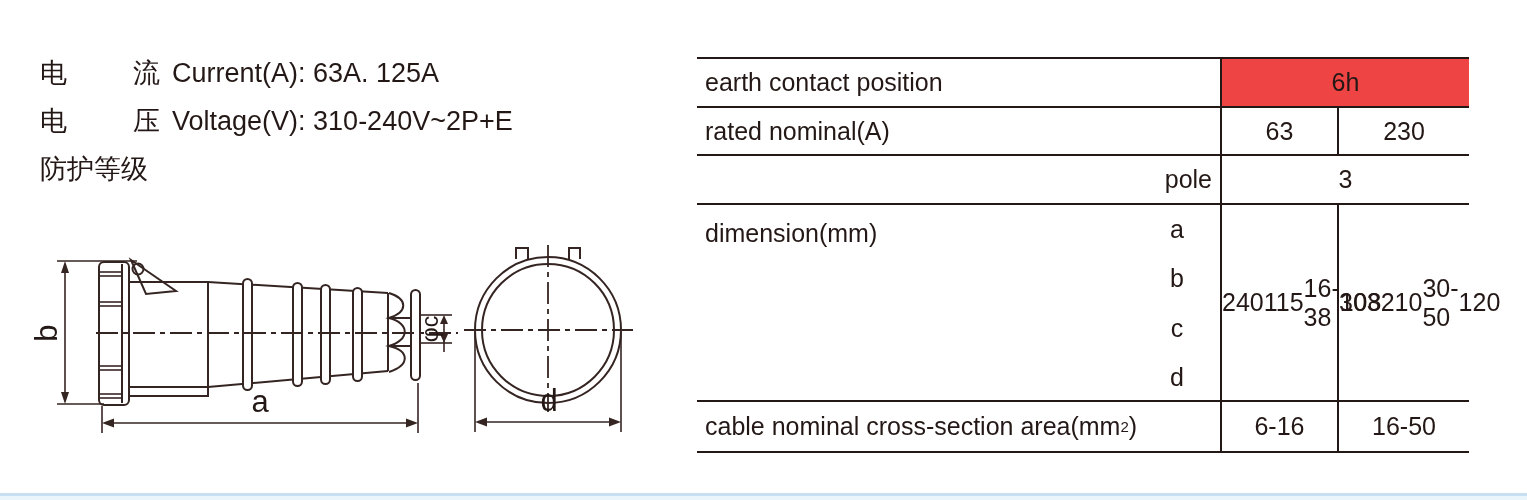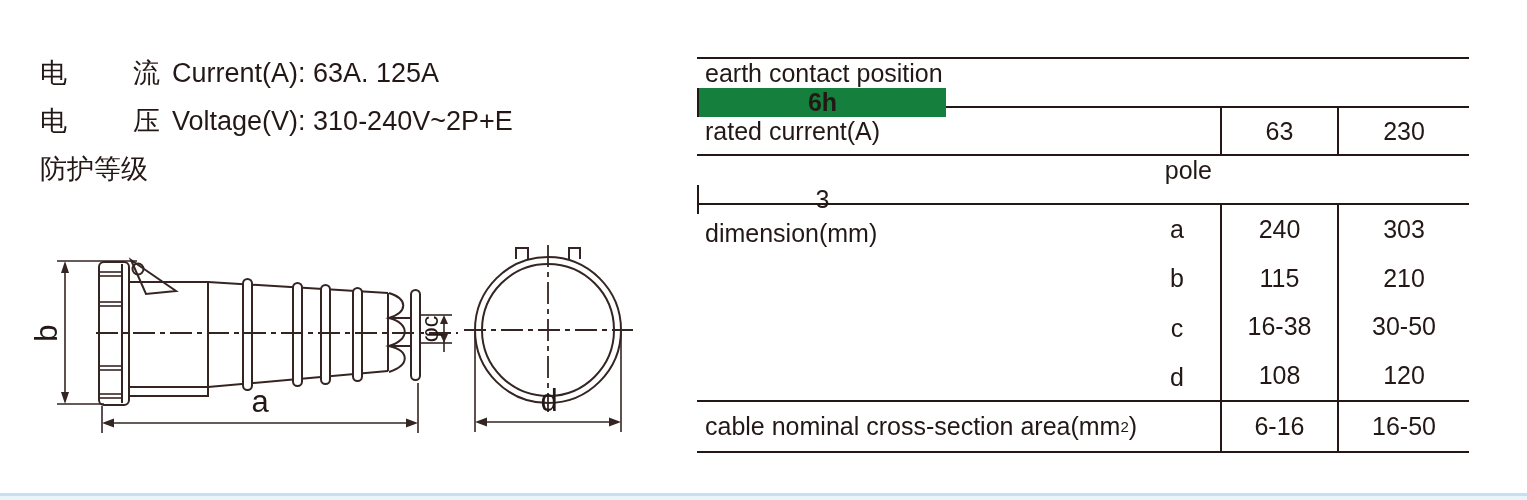--- a/index.html
+++ b/index.html
@@ -20,28 +20,28 @@
   }
   .t-row{display:flex;box-sizing:border-box;border-bottom:2px solid #231815;}
   .c-label{width:523px;box-sizing:border-box;display:flex;align-items:center;padding-left:8px;}
   .c-label.right{justify-content:flex-end;padding-right:8px;}
   .c-span{width:249px;box-sizing:border-box;border-left:2px solid #231815;
           display:flex;align-items:center;justify-content:center;}
   .c-v1{width:117px;box-sizing:border-box;border-left:2px solid #231815;
         display:flex;align-items:center;justify-content:center;}
   .c-v2{width:132px;box-sizing:border-box;border-left:2px solid #231815;
         display:flex;align-items:center;justify-content:center;}
-  .cyan{background:#15803d;font-weight:bold;}
-  .h49{height:49px;flex-direction:column;} .h48{height:48px;} .h51{height:51px;} .h197{height:197px;}
+  .cyan{background:#ef4444;}
+  .h49{height:49px;} .h48{height:48px;} .h51{height:51px;} .h197{height:197px;}
   
   .dim-label{width:523px;box-sizing:border-box;position:relative;}
   .dim-title{position:absolute;left:8px;top:4px;height:49px;display:flex;align-items:center;}
   .dim-letters{position:absolute;right:0;top:0;width:86px;}
   .dim-letter{height:49.25px;display:flex;align-items:center;justify-content:center;}
-  .dim-col{display:flex;flex-direction:column;}
+  .dim-col{display:flex;flex-direction:row;}
   .dim-val{height:49.25px;display:flex;align-items:center;justify-content:center;}
   sup.sq{font-size:15px;vertical-align:super;line-height:0;}
   
   #bottom-strip{position:absolute;left:0;top:492px;width:1527px;height:8px;
     background:linear-gradient(180deg,#ffffff 0 12%,#c7dff1 12% 55%,#eaf4fb 55% 100%);}
   svg text{font-family:"Liberation Sans",sans-serif;fill:#231815;}
 </style>
 </head>
 <body>
 
@@ -164,21 +164,21 @@
     </g>
     <text x="549" y="411" font-size="31" text-anchor="middle">d</text>
   </svg>
 
   <div id="spec-table">
     <div class="t-row h49">
       <div class="c-label">earth contact position</div>
       <div class="c-span cyan">6h</div>
     </div>
     <div class="t-row h48">
-      <div class="c-label">rated current(A)</div>
+      <div class="c-label">rated nominal(A)</div>
       <div class="c-v1">63</div>
       <div class="c-v2">230</div>
     </div>
     <div class="t-row h49">
       <div class="c-label right">pole</div>
       <div class="c-span">3</div>
     </div>
     <div class="t-row h197">
       <div class="dim-label">
         <div class="dim-title">dimension(mm)</div>

